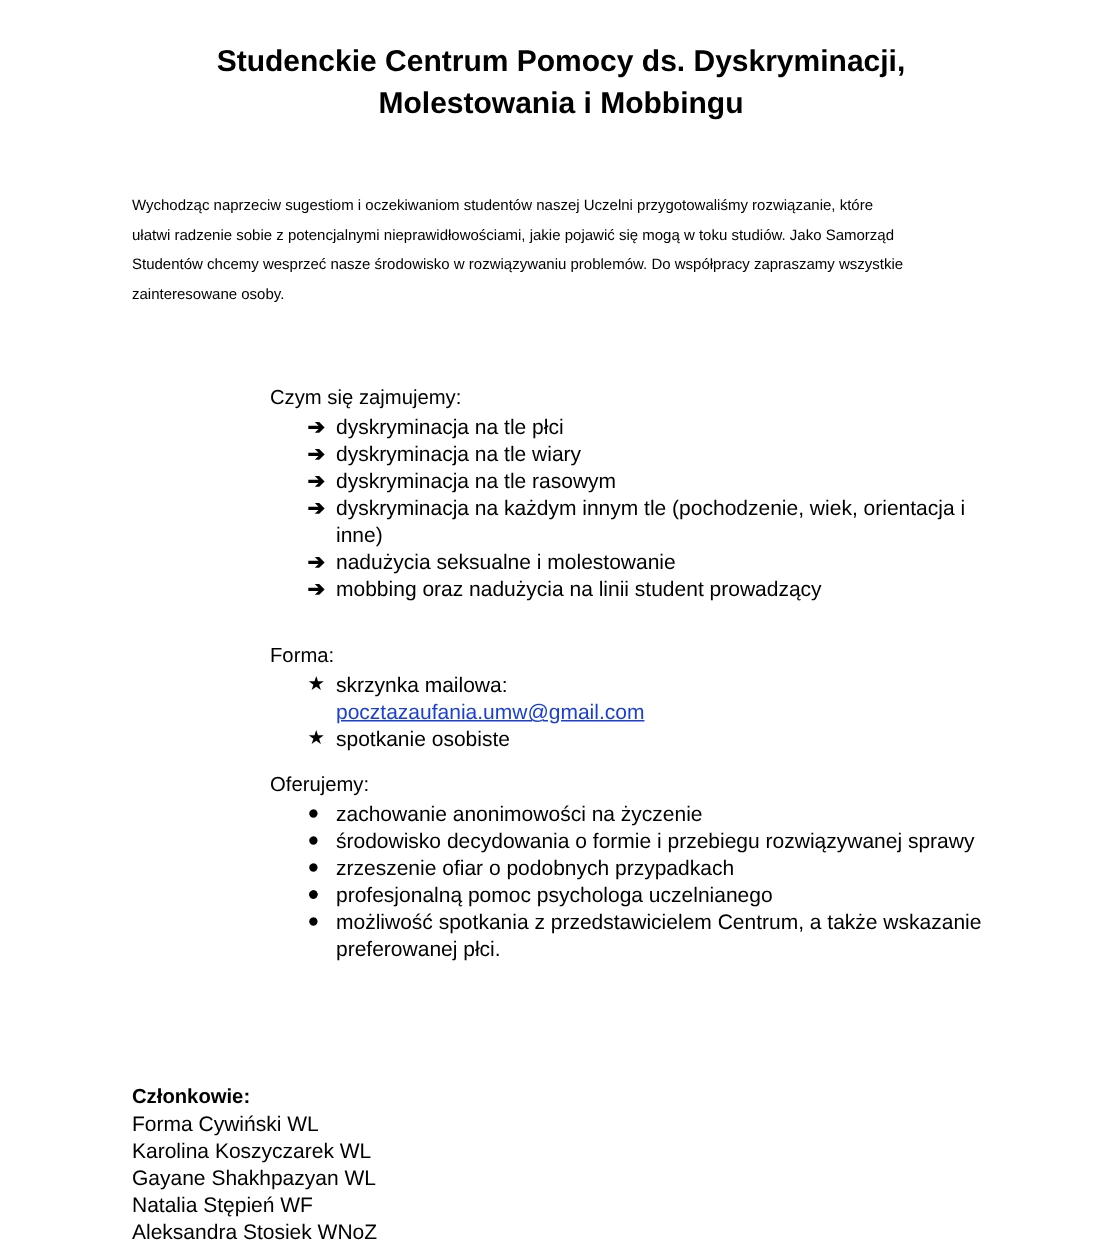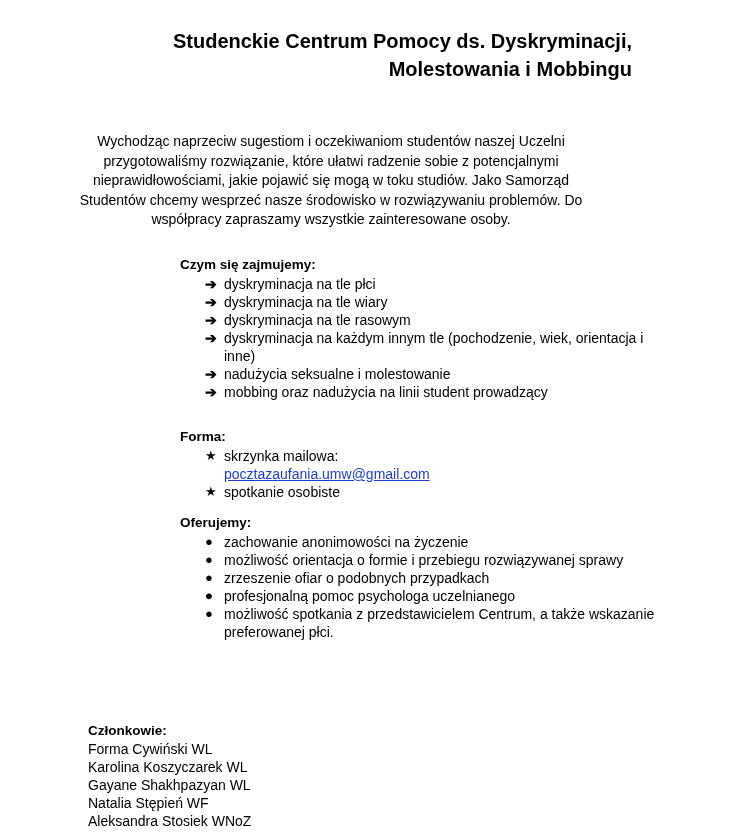--- a/index.html
+++ b/index.html
@@ -18,53 +18,53 @@
     position: relative;
     width: 736px;
     height: 838px;
     overflow: hidden;
     background: #ffffff;
   }
 
   
   .doc-title {
     position: absolute;
-    left: 72px;
+    left: 94px;
     top: 14px;
     width: 560px;
-    text-align: right;
+    text-align: center;
     font-size: 20px;
     font-weight: bold;
     line-height: 28px;
     letter-spacing: 0px;
   }
   .doc-title .title-line {
     display: block;
   }
 
   
   .intro {
     position: absolute;
-    left: 71px;
+    left: 88px;
     top: 118px;
     width: 520px;
-    font-size: 14px;
+    font-size: 10px;
     line-height: 19.5px;
-    text-align: center;
+    text-align: left;
   }
 
   
   .section {
     position: absolute;
     left: 180px;
     width: 480px;
   }
   .section-heading {
     font-size: 13.5px;
-    font-weight: bold;
+    font-weight: normal;
     line-height: 18px;
     margin: 0 0 1px 0;
   }
   .bullet-list {
     list-style: none;
     margin: 0;
     padding: 0;
   }
   .bullet-list li {
     position: relative;
@@ -185,21 +185,21 @@
 
   <div class="section" id="section-oferujemy">
     <div class="section-heading">Oferujemy:</div>
     <ul class="bullet-list disc">
       <li>
         <span class="bullet-mark">●</span>
         <span>zachowanie anonimowości na życzenie</span>
       </li>
       <li>
         <span class="bullet-mark">●</span>
-        <span>możliwość orientacja o formie i przebiegu rozwiązywanej sprawy</span>
+        <span>środowisko decydowania o formie i przebiegu rozwiązywanej sprawy</span>
       </li>
       <li>
         <span class="bullet-mark">●</span>
         <span>zrzeszenie ofiar o podobnych przypadkach</span>
       </li>
       <li>
         <span class="bullet-mark">●</span>
       </li>
       <li>
         <span class="bullet-mark">●</span>

